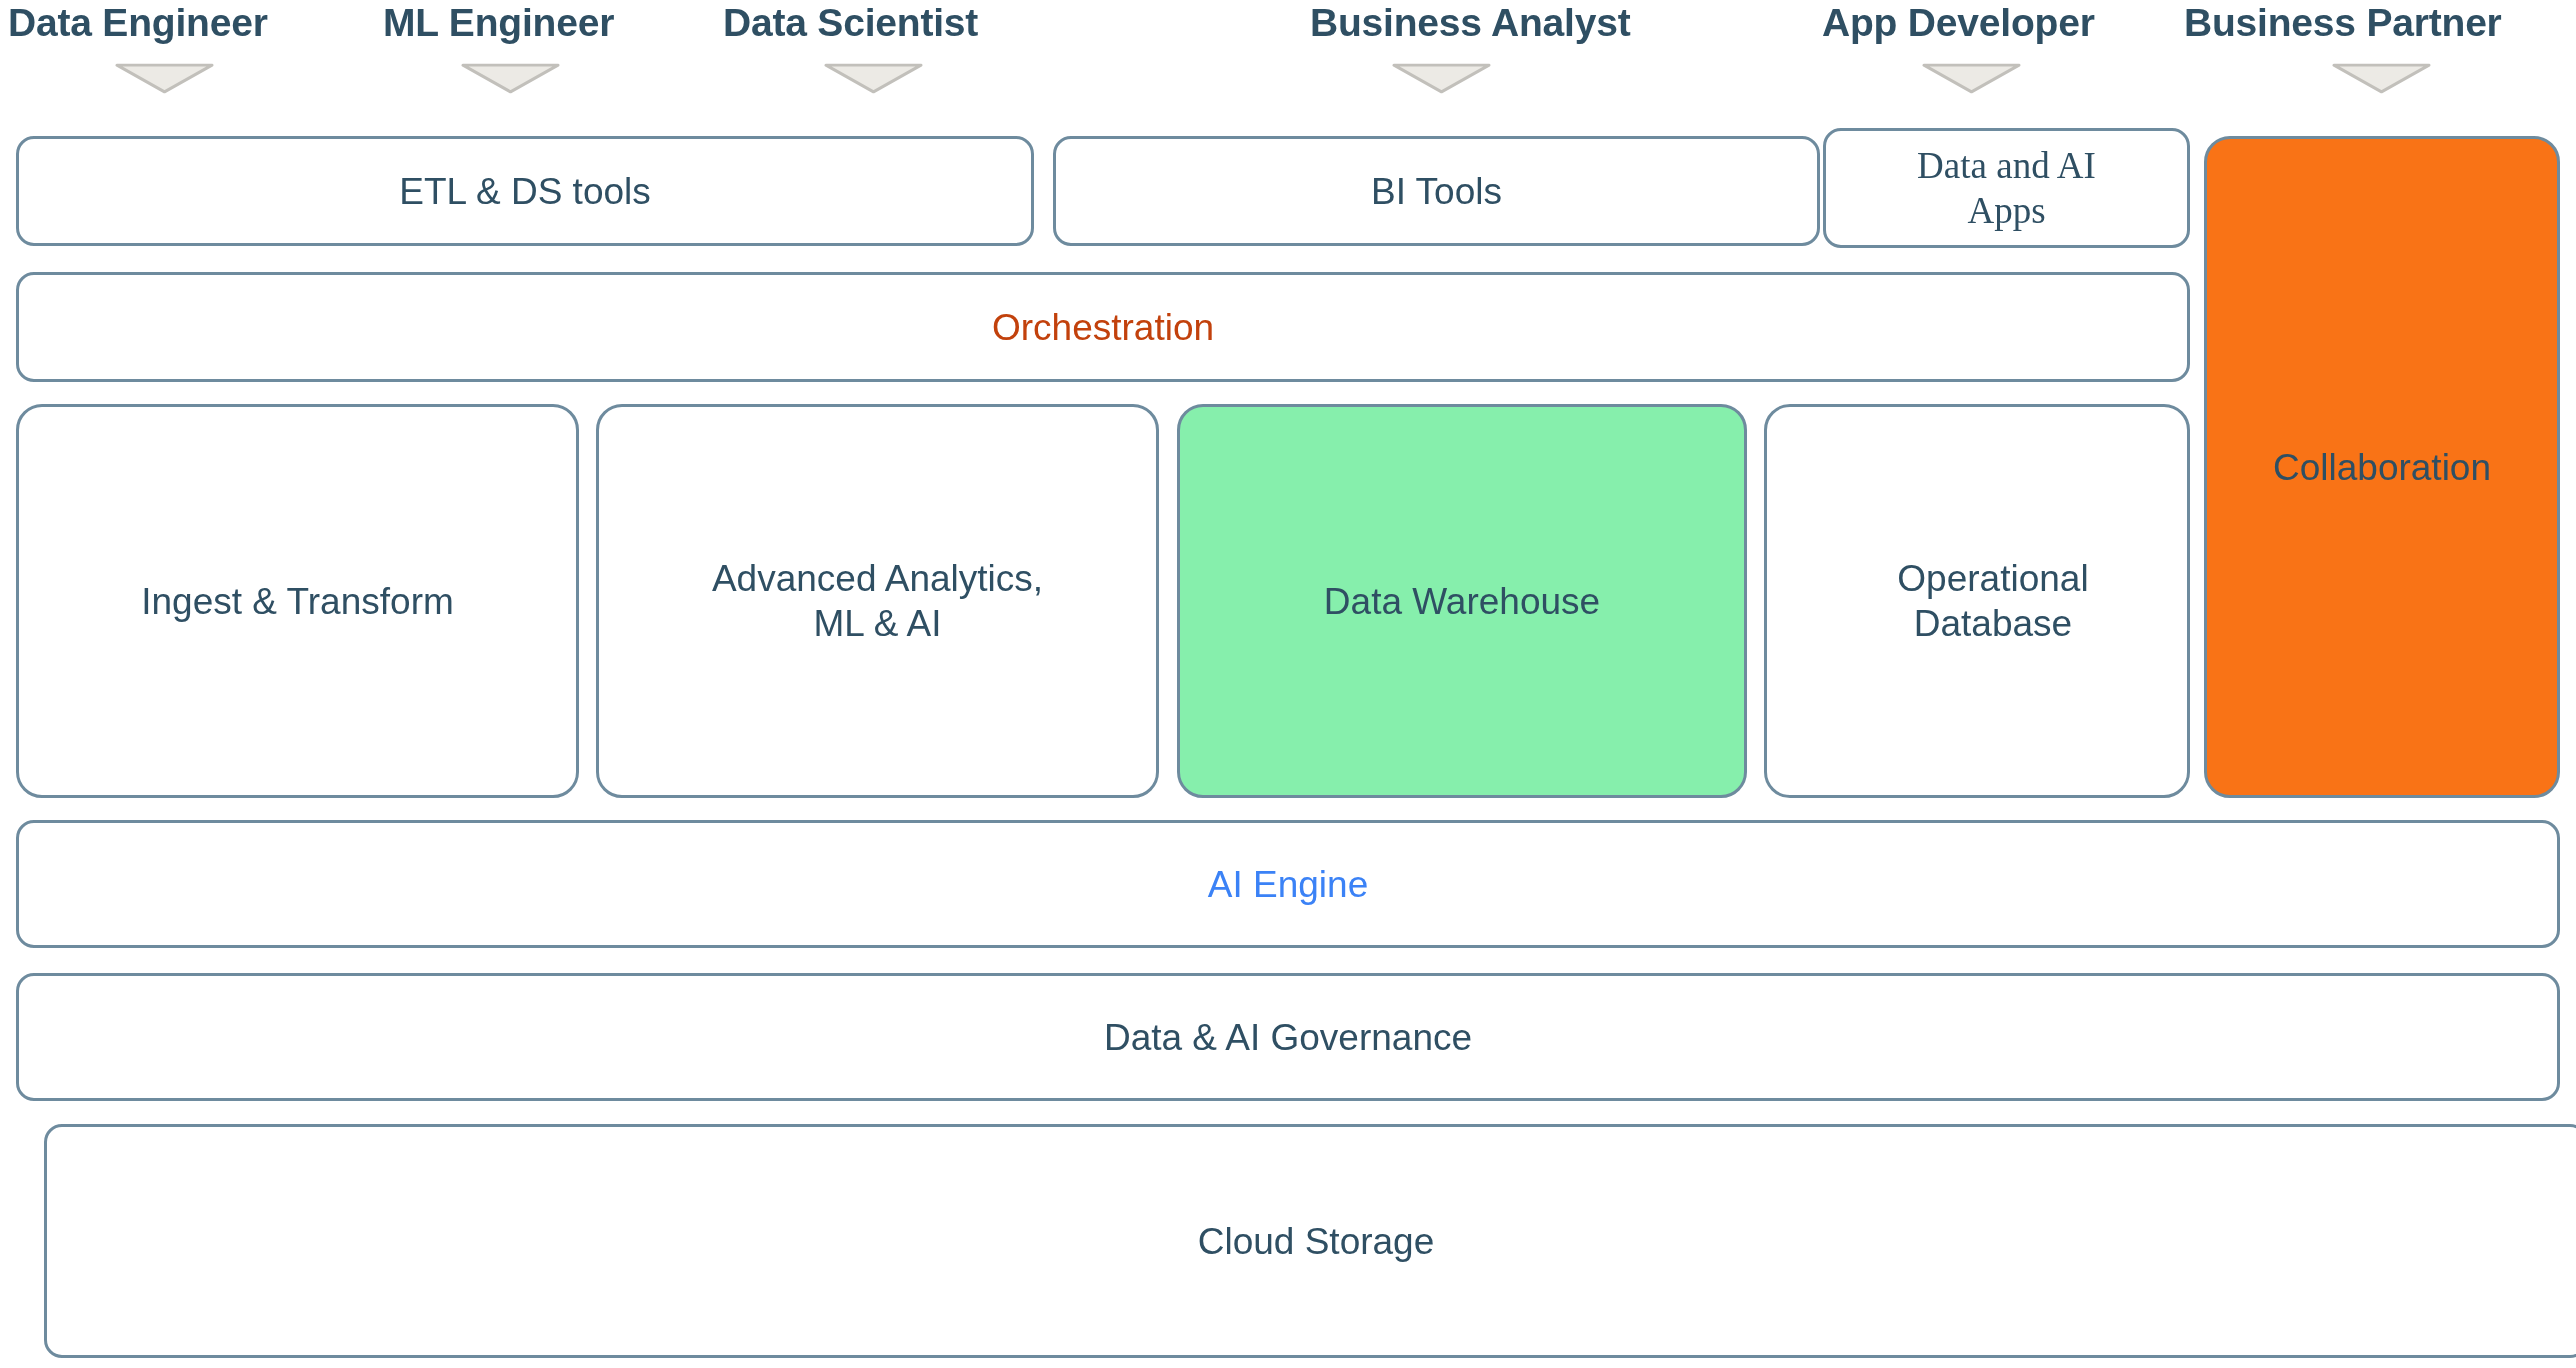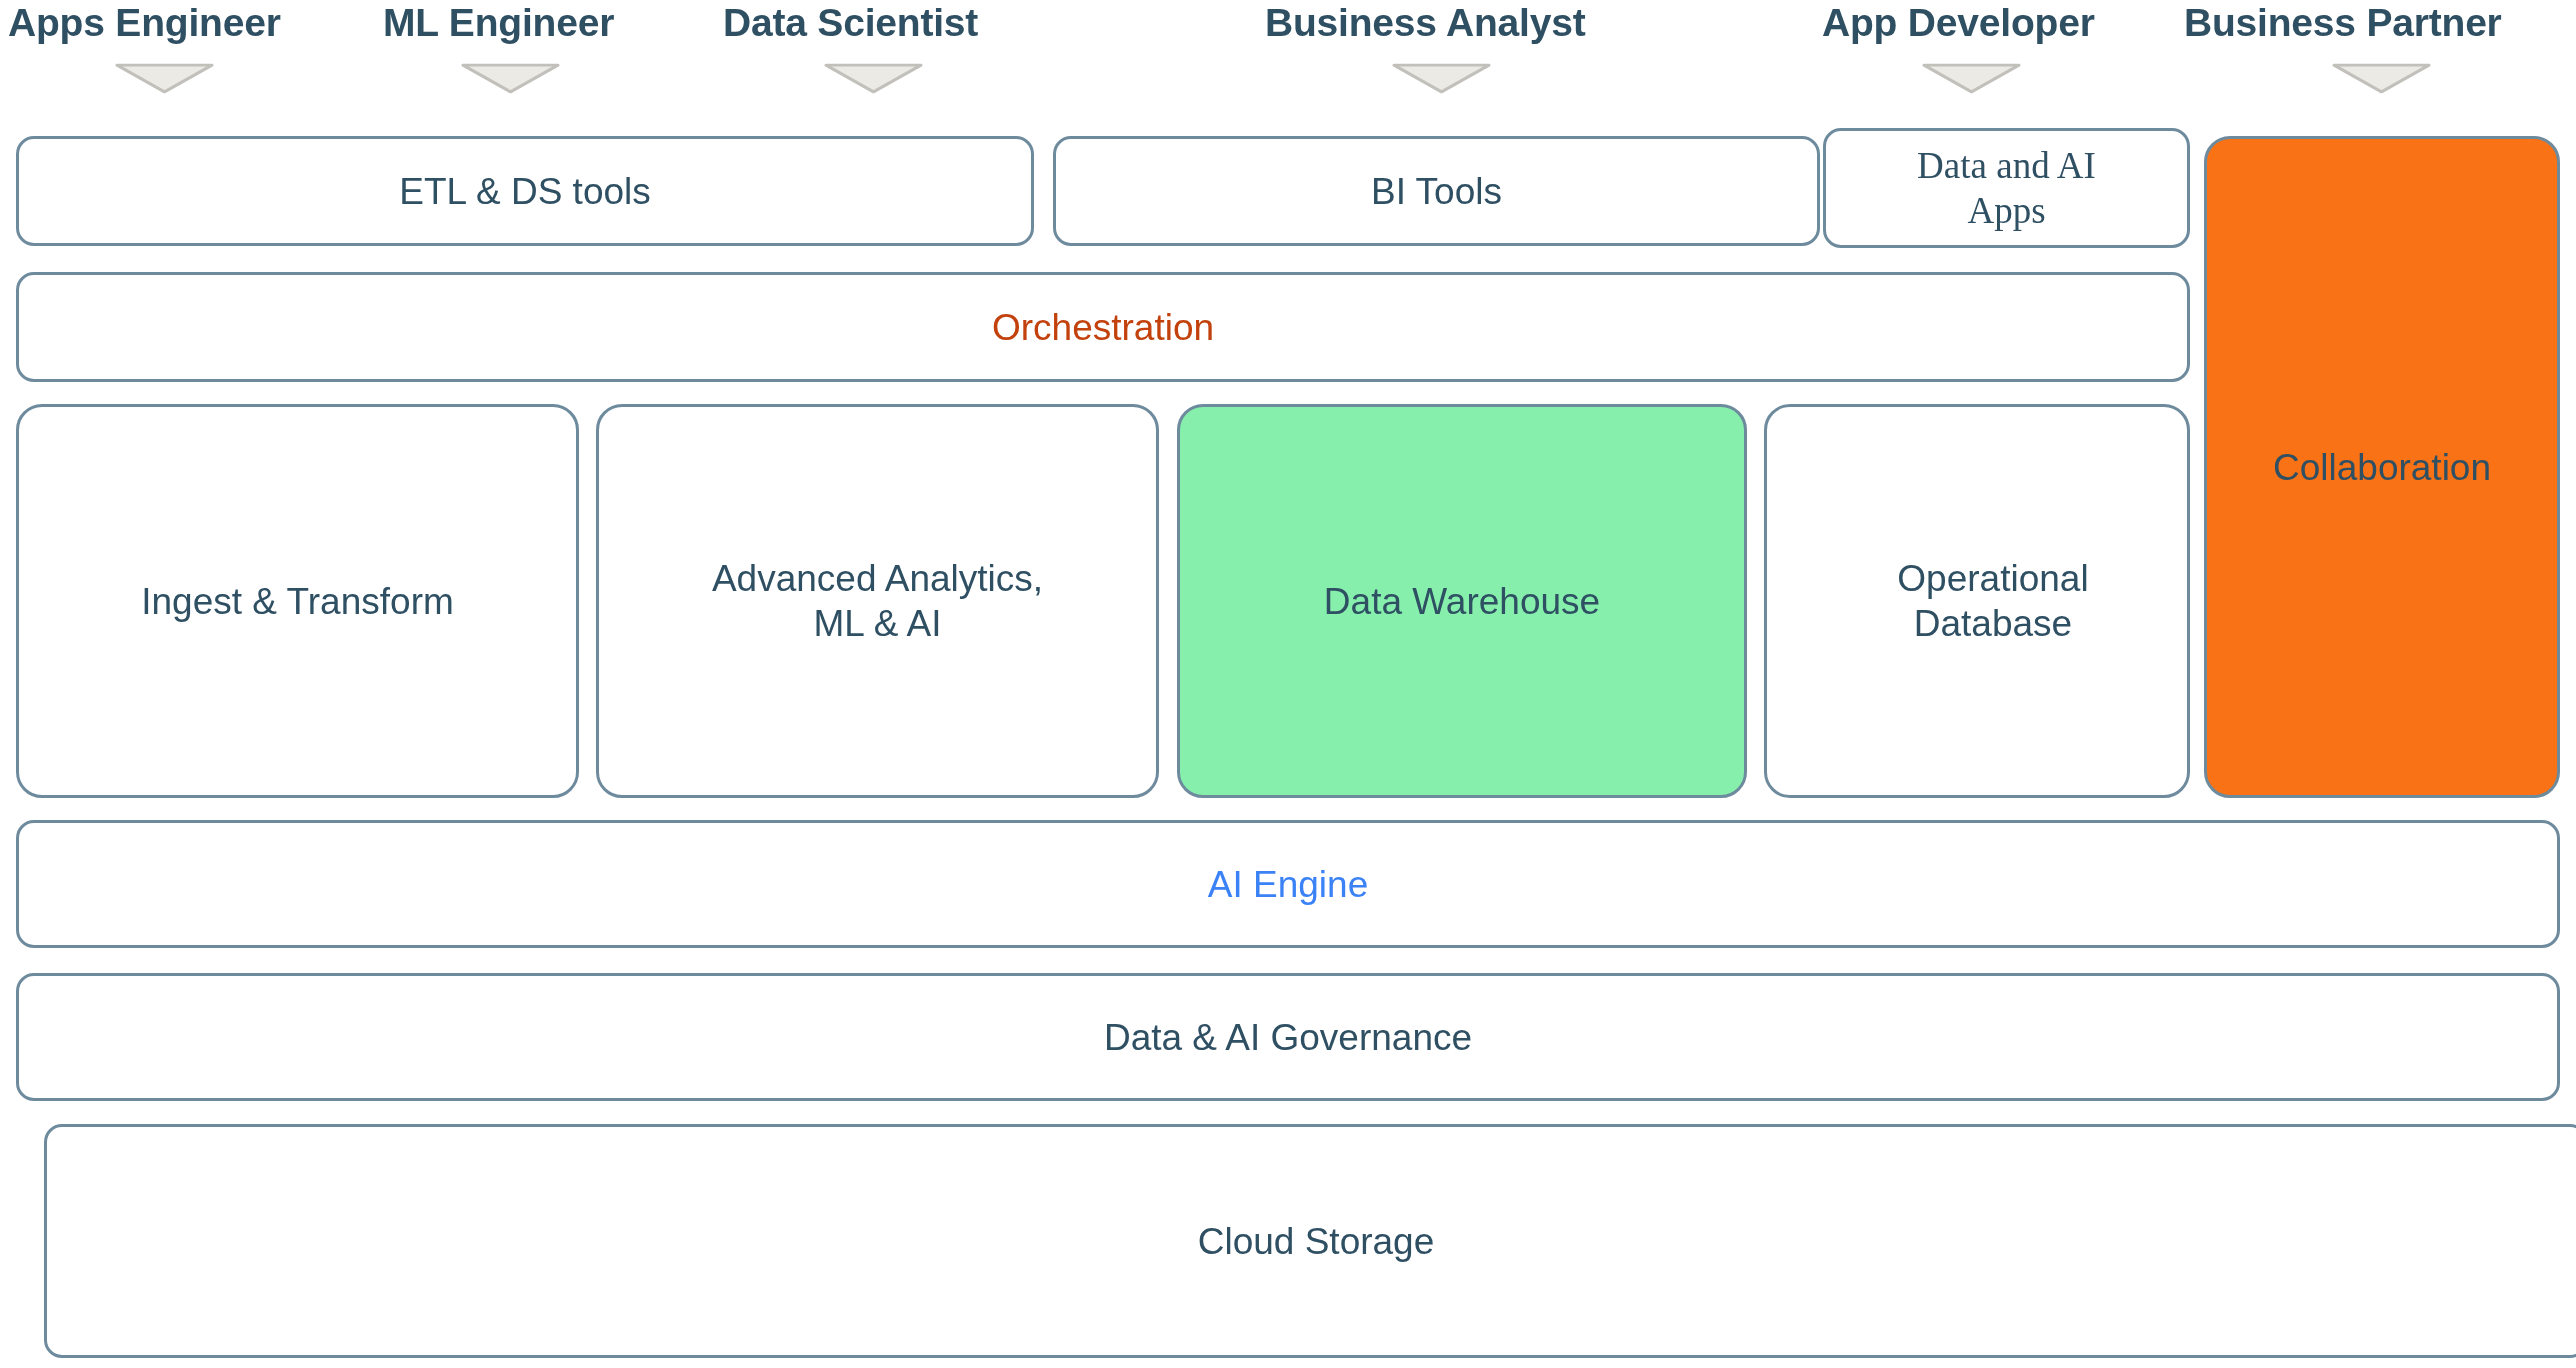--- a/index.html
+++ b/index.html
@@ -58,39 +58,39 @@
   .box.tall  { border-radius: 26px; }
   .box.wide  { border-radius: 18px; }
   .box.collab { border-radius: 26px; }
 </style>
 </head>
 <body>
 
 <div id="canvas">
 
   <div id="personas-layer">
-      <div class="persona-label" style="left: 8px; top: 0px;">Apps Engineer</div>
+      <div class="persona-label" style="left: 8px; top: 0px;">Data Engineer</div>
       <div class="persona-arrow" style="left: 115px; top: 61px;">
         <svg width="99" height="34" viewBox="0 0 100 34" xmlns="http://www.w3.org/2000/svg">
           <polygon points="2,4 98,4 50,31" fill="#eceae5" stroke="#c2c0bb" stroke-width="3" stroke-linejoin="round"></polygon>
         </svg>
       </div>
       <div class="persona-label" style="left: 383px; top: 0px;">ML Engineer</div>
       <div class="persona-arrow" style="left: 461px; top: 61px;">
         <svg width="99" height="34" viewBox="0 0 100 34" xmlns="http://www.w3.org/2000/svg">
           <polygon points="2,4 98,4 50,31" fill="#eceae5" stroke="#c2c0bb" stroke-width="3" stroke-linejoin="round"></polygon>
         </svg>
       </div>
       <div class="persona-label" style="left: 723px; top: 0px;">Data Scientist</div>
       <div class="persona-arrow" style="left: 824px; top: 61px;">
         <svg width="99" height="34" viewBox="0 0 100 34" xmlns="http://www.w3.org/2000/svg">
           <polygon points="2,4 98,4 50,31" fill="#eceae5" stroke="#c2c0bb" stroke-width="3" stroke-linejoin="round"></polygon>
         </svg>
       </div>
-      <div class="persona-label" style="left: 1265px; top: 0px;">Business Analyst</div>
+      <div class="persona-label" style="left: 1310px; top: 0px;">Business Analyst</div>
       <div class="persona-arrow" style="left: 1392px; top: 61px;">
         <svg width="99" height="34" viewBox="0 0 100 34" xmlns="http://www.w3.org/2000/svg">
           <polygon points="2,4 98,4 50,31" fill="#eceae5" stroke="#c2c0bb" stroke-width="3" stroke-linejoin="round"></polygon>
         </svg>
       </div>
       <div class="persona-label" style="left: 1822px; top: 0px;">App Developer</div>
       <div class="persona-arrow" style="left: 1922px; top: 61px;">
         <svg width="99" height="34" viewBox="0 0 100 34" xmlns="http://www.w3.org/2000/svg">
           <polygon points="2,4 98,4 50,31" fill="#eceae5" stroke="#c2c0bb" stroke-width="3" stroke-linejoin="round"></polygon>
         </svg>

